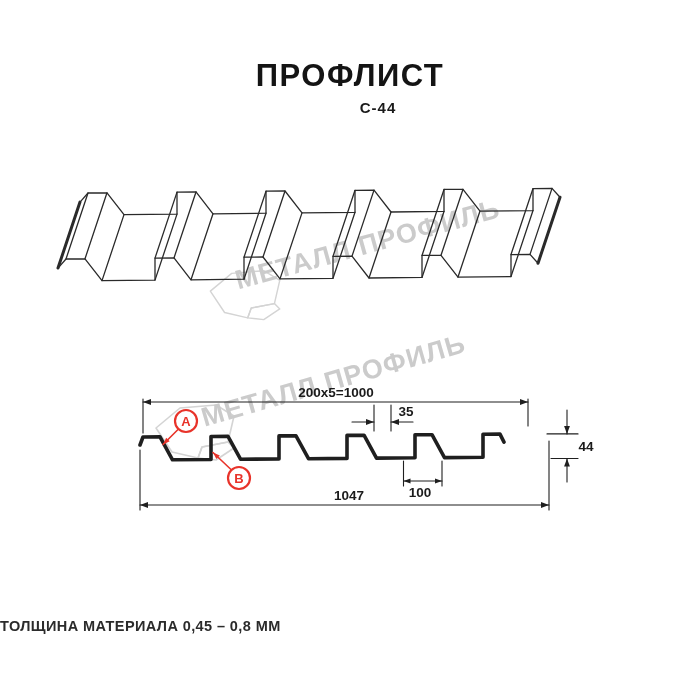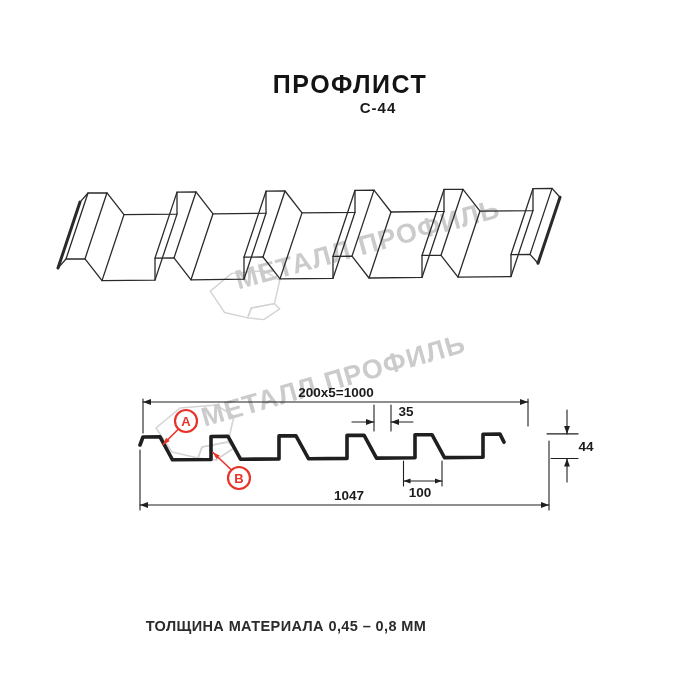--- a/index.html
+++ b/index.html
@@ -1,21 +1,21 @@
 <!DOCTYPE html>
 <html><head>
 <meta charset="utf-8">
 <style>
   html,body{margin:0;padding:0;background:#ffffff;width:700px;height:700px;overflow:hidden;}
   .page{position:relative;width:700px;height:700px;background:#fff;font-family:"Liberation Sans",sans-serif;}
-  .title{position:absolute;top:70px;left:0;width:700px;text-align:center;
-         font-size:25px;font-weight:800;letter-spacing:1.5px;color:#141414;}
+  .title{position:absolute;top:58px;left:0;width:700px;text-align:center;
+         font-size:31px;font-weight:800;letter-spacing:1.5px;color:#141414;}
   .subtitle{position:absolute;top:99px;left:0;width:700px;text-align:center;
          font-size:15px;font-weight:700;letter-spacing:1px;color:#1a1a1a;padding-left:28px;}
-  .footer{position:absolute;top:618px;left:0;width:572px;text-align:center;
+  .footer{position:absolute;top:618px;left:0;width:572px;text-align:left;
          font-size:14.5px;font-weight:600;letter-spacing:0.4px;color:#2b2b2b;}
   svg{position:absolute;top:0;left:0;}
   .dim{font-family:"Liberation Sans",sans-serif;font-size:13.5px;font-weight:600;
        fill:#1b1b1b;text-anchor:middle;}
   .red{font-family:"Liberation Sans",sans-serif;font-size:13px;font-weight:700;text-anchor:middle;}
   .wm{font-family:"Liberation Sans",sans-serif;font-size:27px;font-weight:700;
       letter-spacing:1px;text-anchor:middle;}
 </style>
 </head>
 <body>

